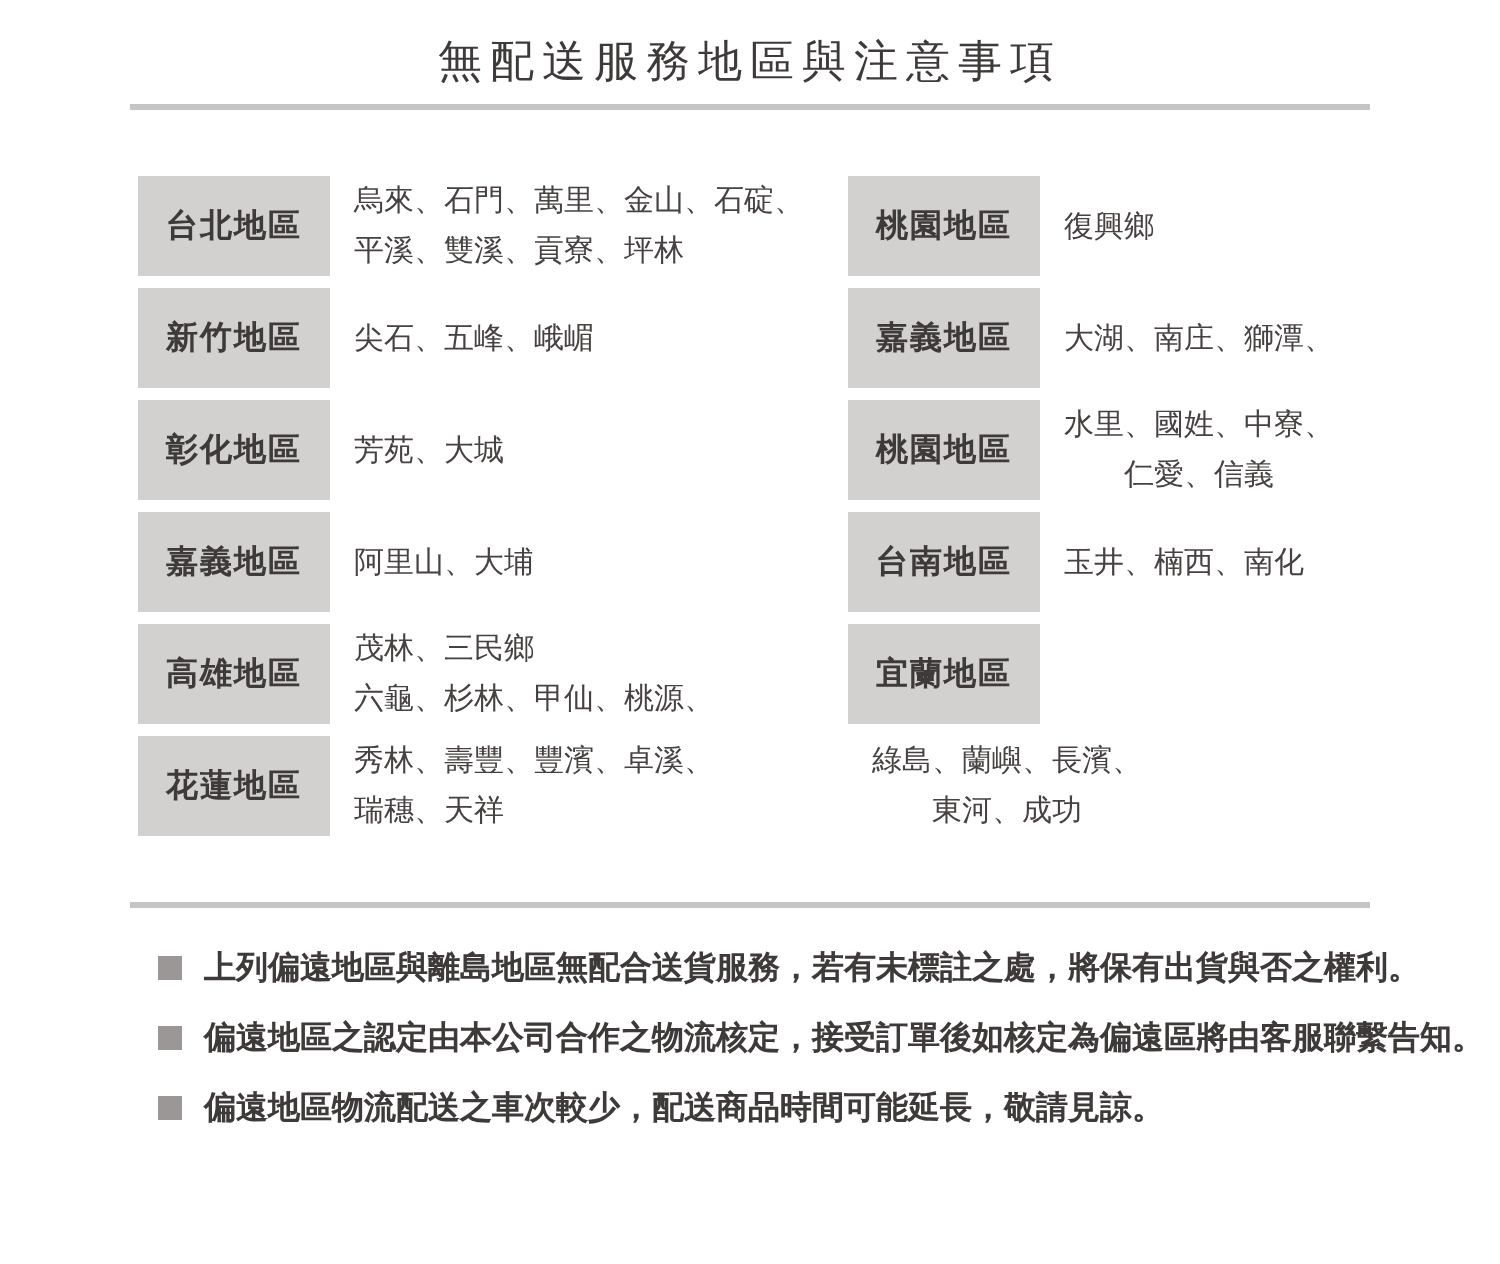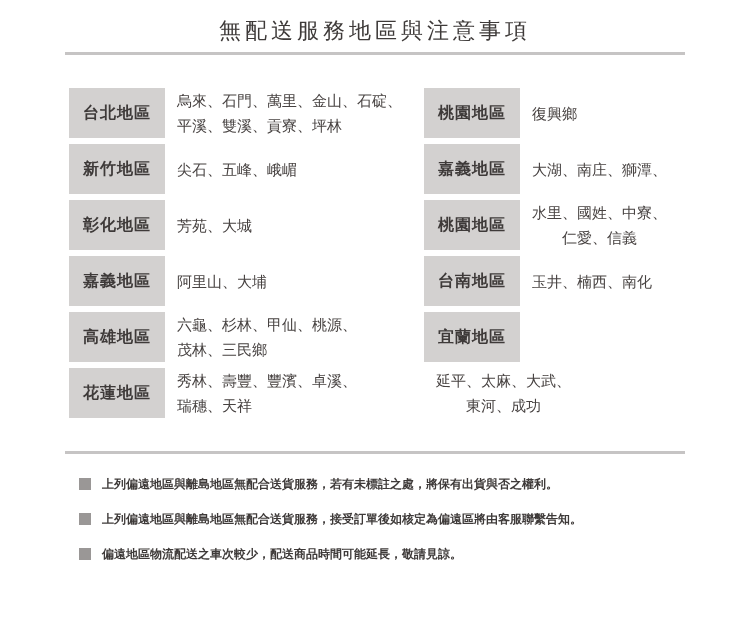--- a/index.html
+++ b/index.html
@@ -46,21 +46,21 @@
     color: #474241;
   }
   .area-line { white-space: nowrap; }
 
   .rule-bottom { margin-top: 27px; }
 
   .notes { padding: 20px 0 0 14px; }
   .note-row {
     display: flex; align-items: flex-start;
     margin-bottom: 14px;
-    font-size: 12px; font-weight: bold; line-height: 21px;
+    font-size: 16px; font-weight: bold; line-height: 21px;
     color: var(--text-dark, #3e3a39);
   }
   .bullet {
     width: 12px; height: 12px; flex: none;
     background: var(--bullet, #9a9796);
     margin: 4px 11px 0 0;
   }
   .note-text { white-space: nowrap; }
 </style>
 </head>
@@ -97,22 +97,22 @@
   <div class="region-row">
     <div class="region-label">嘉義地區</div>
     <div class="region-areas">
             <div class="area-line">阿里山、大埔</div>
           </div>
   </div>
 
   <div class="region-row">
     <div class="region-label">高雄地區</div>
     <div class="region-areas">
+            <div class="area-line">茂林、三民鄉</div>
             <div class="area-line">六龜、杉林、甲仙、桃源、</div>
-            <div class="area-line">茂林、三民鄉</div>
           </div>
   </div>
 
   <div class="region-row">
     <div class="region-label">花蓮地區</div>
     <div class="region-areas">
             <div class="area-line">秀林、壽豐、豐濱、卓溪、</div>
             <div class="area-line">瑞穗、天祥</div>
           </div>
   </div>
@@ -146,38 +146,38 @@
             <div class="area-line">玉井、楠西、南化</div>
           </div>
   </div>
 
   <div class="region-row">
     <div class="region-label">宜蘭地區</div>
   </div>
 
   <div class="region-row">
     <div class="region-areas">
-            <div class="area-line">延平、太麻、大武、</div>
+            <div class="area-line">綠島、蘭嶼、長濱、</div>
             <div class="area-line">東河、成功</div>
           </div>
   </div>
 </div>
   </div>
 
   <div class="rule rule-bottom"></div>
 
   <div class="notes" id="notes">
   <div class="note-row">
     <span class="bullet"></span>
     <span class="note-text">上列偏遠地區與離島地區無配合送貨服務，若有未標註之處，將保有出貨與否之權利。</span>
   </div>
 
   <div class="note-row">
     <span class="bullet"></span>
-    <span class="note-text">上列偏遠地區與離島地區無配合送貨服務，接受訂單後如核定為偏遠區將由客服聯繫告知。</span>
+    <span class="note-text">偏遠地區之認定由本公司合作之物流核定，接受訂單後如核定為偏遠區將由客服聯繫告知。</span>
   </div>
 
   <div class="note-row">
     <span class="bullet"></span>
     <span class="note-text">偏遠地區物流配送之車次較少，配送商品時間可能延長，敬請見諒。</span>
   </div>
 </div>
 </div>
 
 </body></html>

